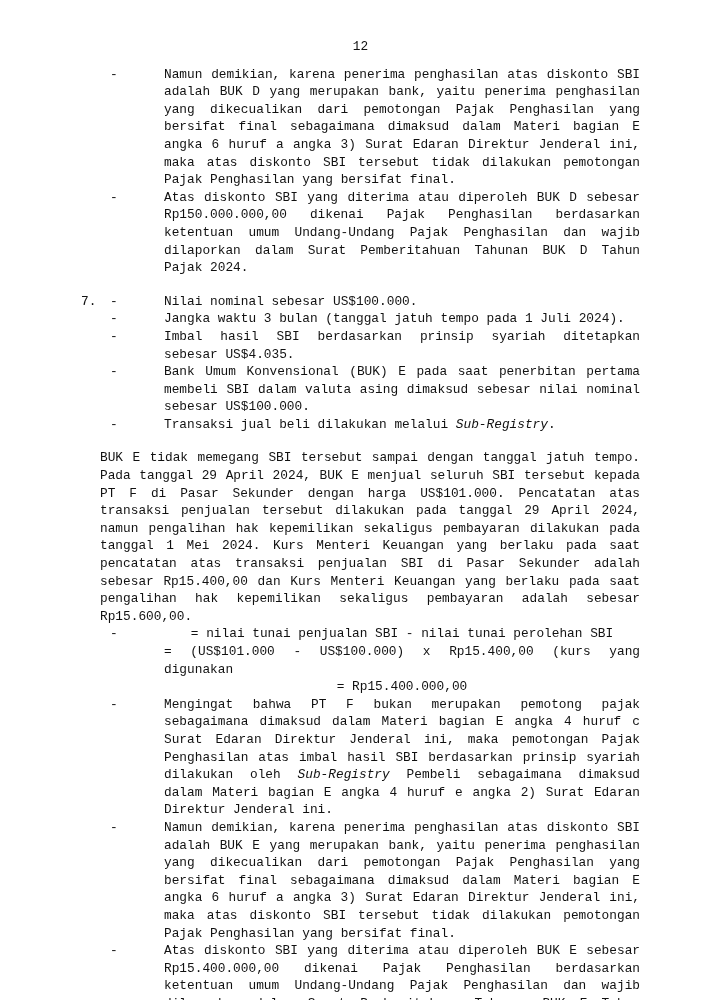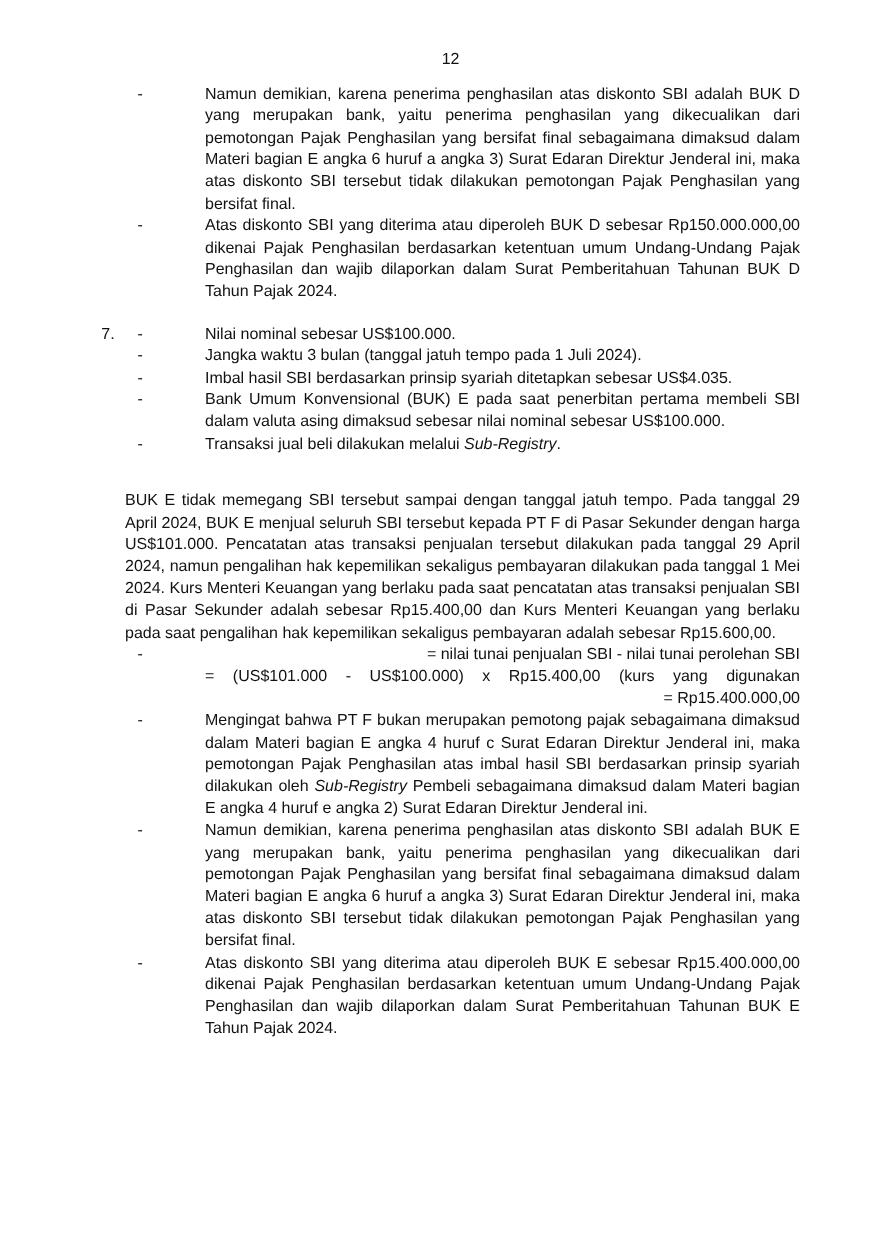--- a/index.html
+++ b/index.html
@@ -2,45 +2,45 @@
 <html><head>
 <meta charset="utf-8">
 <style>
   html,body{margin:0;padding:0;background:#ffffff;}
   .page{
     position:relative;
     width:708px;height:1000px;
     box-sizing:border-box;
     background:#ffffff;
     color:#111111;
-    font-family:Liberation Sans, sans-serif;
+    font-family:Liberation Mono, monospace;
     font-size:12.8px;
     line-height:17.6px;
     padding:38px 68px 0 81px;
     overflow:hidden;
   }
   .pagenum{text-align:center;margin-bottom:10px;}
   .just{text-align:justify;}
   p{margin:0;}
   
   .bullet{display:flex;margin-left:29px;}
   .dash{flex:0 0 18px;}
   .btext{flex:1;text-align:justify;margin-left:36px;}
   
   .item{display:flex;margin-top:16px;}
   .inum{flex:0 0 19px;}
   .ibody{flex:1;}
   
   .sub{display:flex;margin-left:10px;}
-  .mt{margin-top:28px;}
+  .mt{margin-top:16px;}
   
   .eqwrap{display:flex;text-align:left;}
   .eqlabel{flex:0 0 70px;}
   .eqlines{flex:1;}
-  .eqline{text-align:right;}
+  .eqline{text-align:center;}
   .eqline.j{text-align:justify;text-align-last:justify;}
   .eqline.contd{padding-left:12px;}
   i{font-style:italic;}
 </style>
 </head>
 <body>
 
 <div class="page">
 
   <div class="pagenum">12</div>

